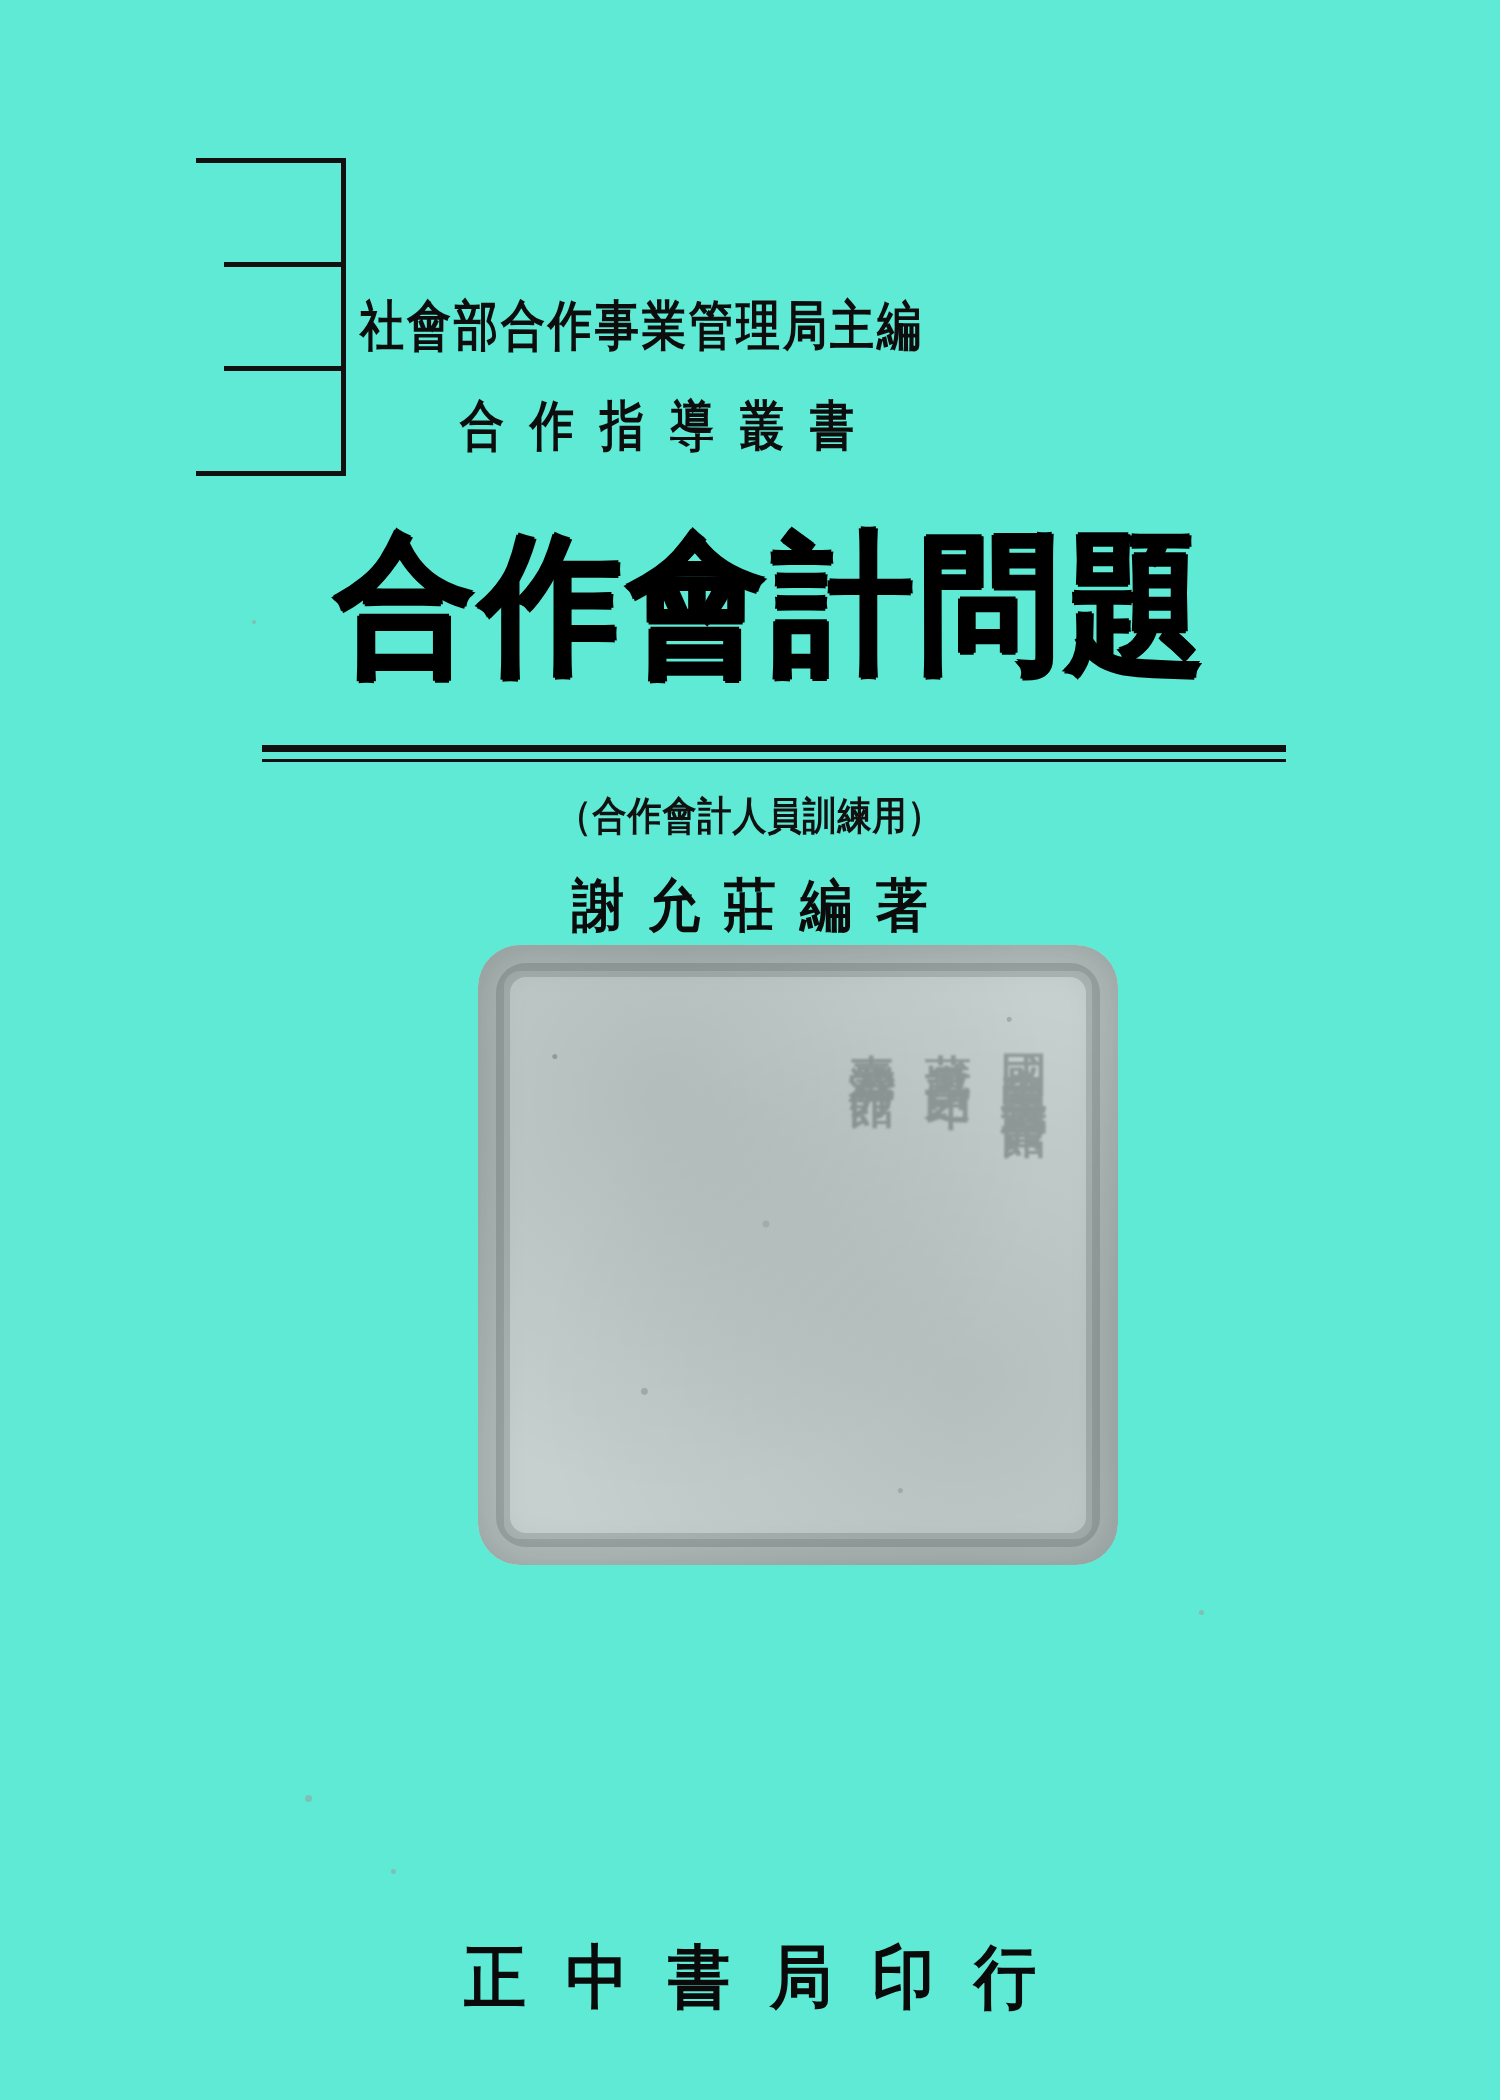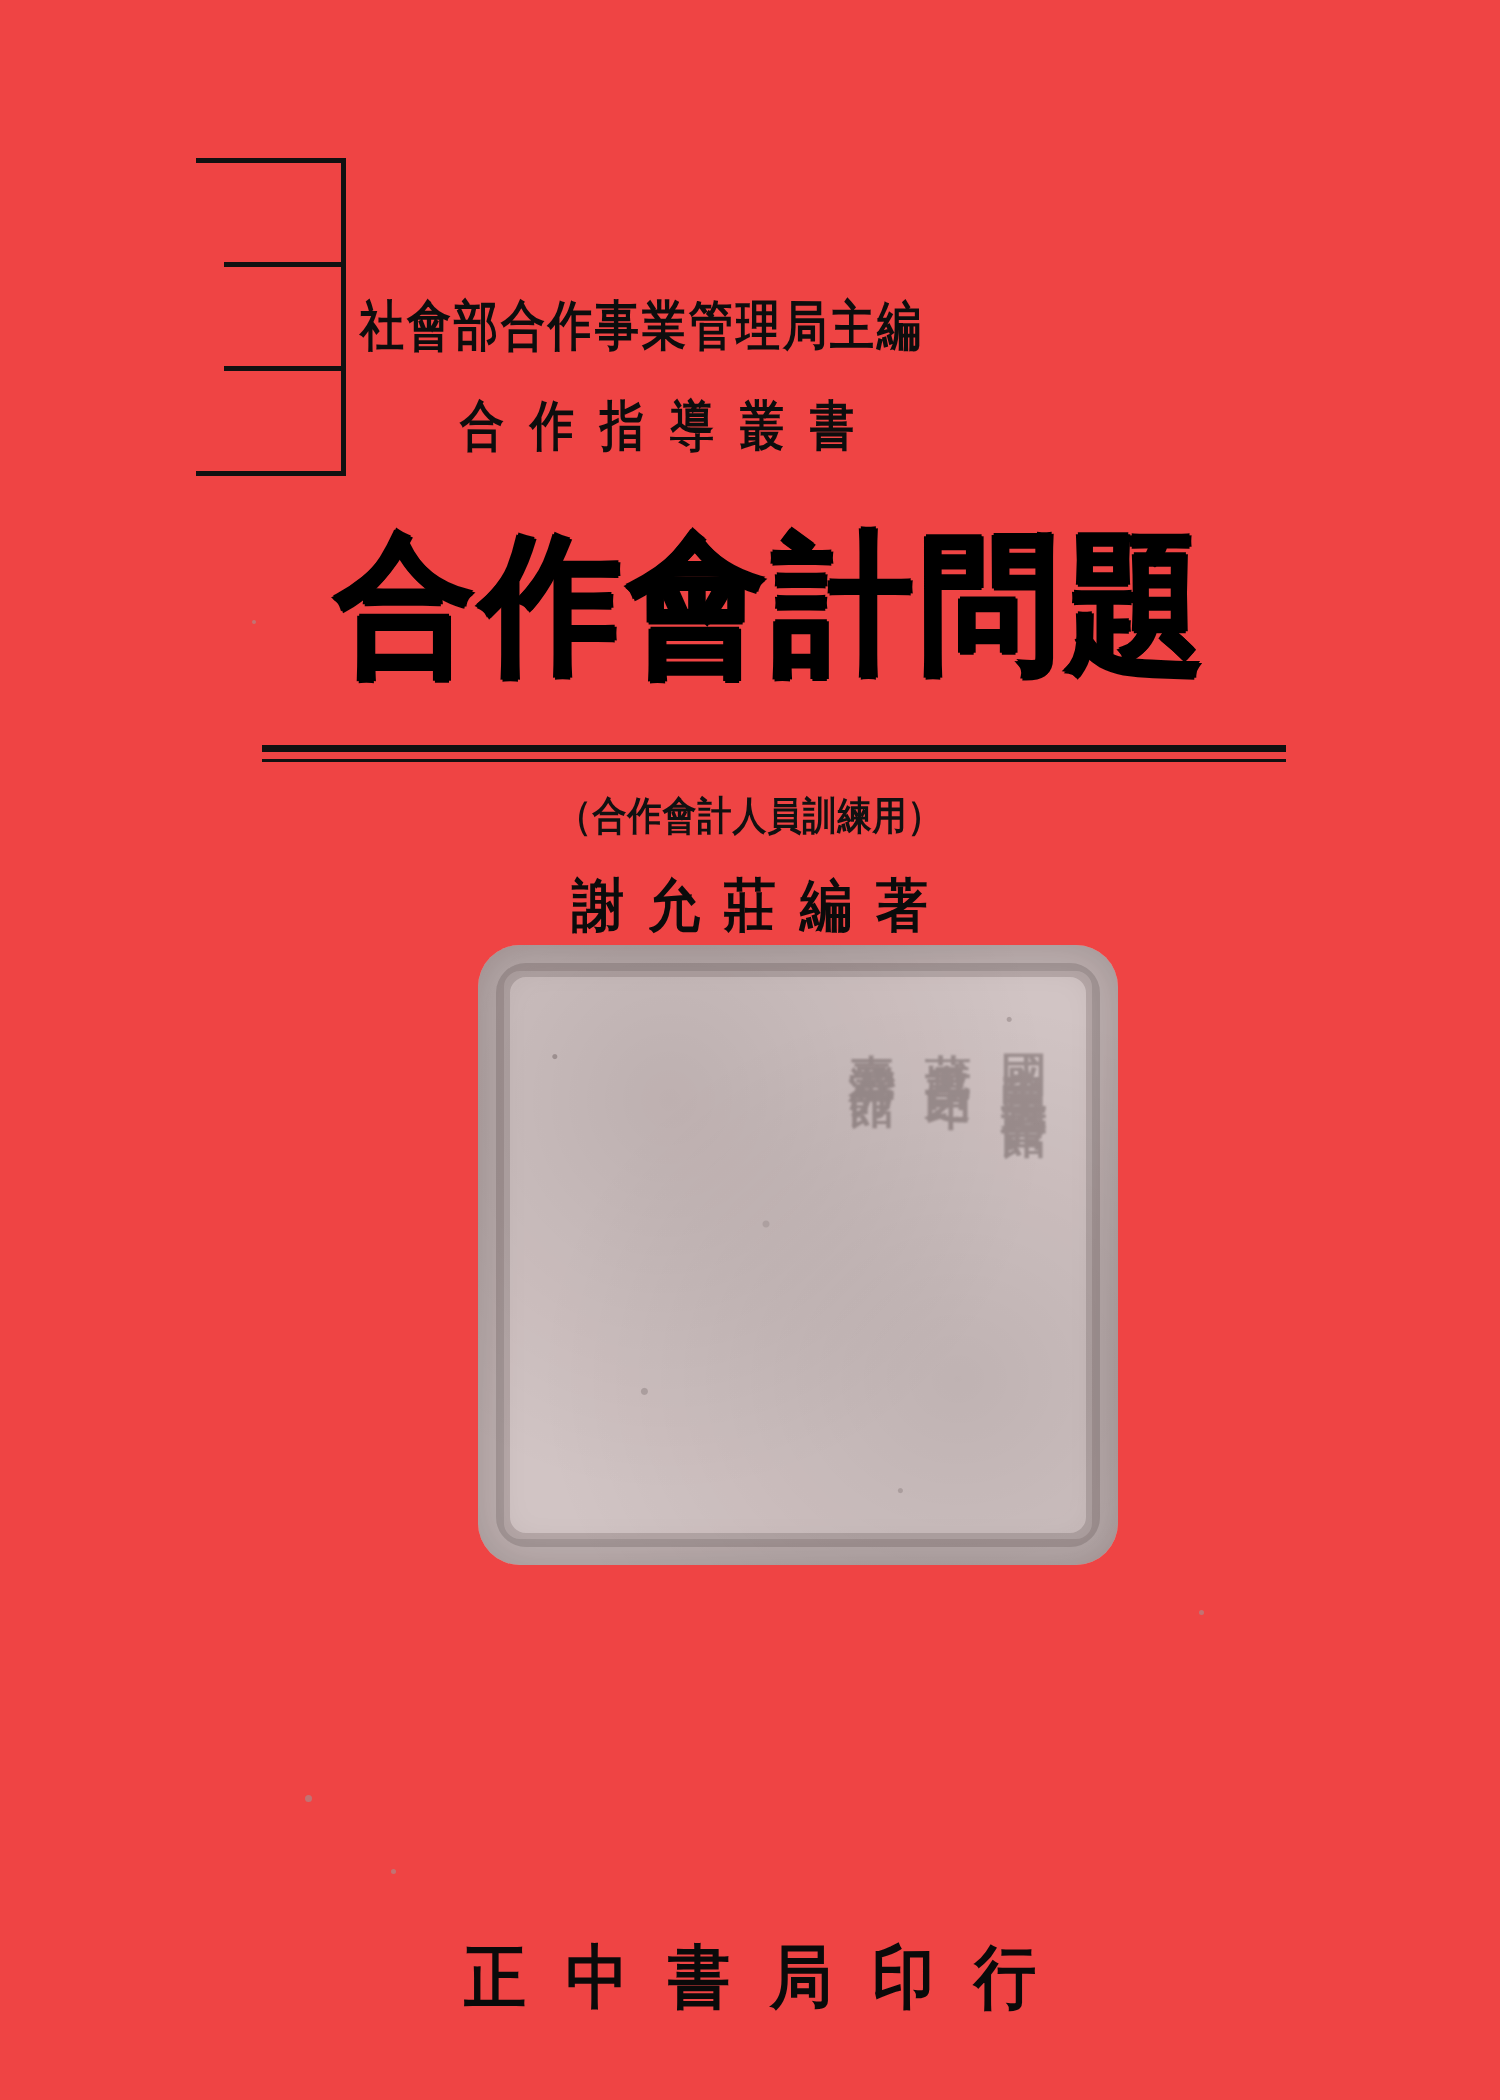--- a/index.html
+++ b/index.html
@@ -14,21 +14,21 @@
     font-family: "DejaVu Sans", sans-serif;
     color: #111111;
     overflow: hidden;
   }
 
   .page {
     position: absolute;
     left: 0; top: 0;
     width: 1500px;
     height: 2100px;
-    background: #ef4444;
+    background: #5eead4;
   }
 
   
   .bracket {
     position: absolute;
     left: 196px;
     top: 158px;
     width: 150px;
     height: 318px;
   }

